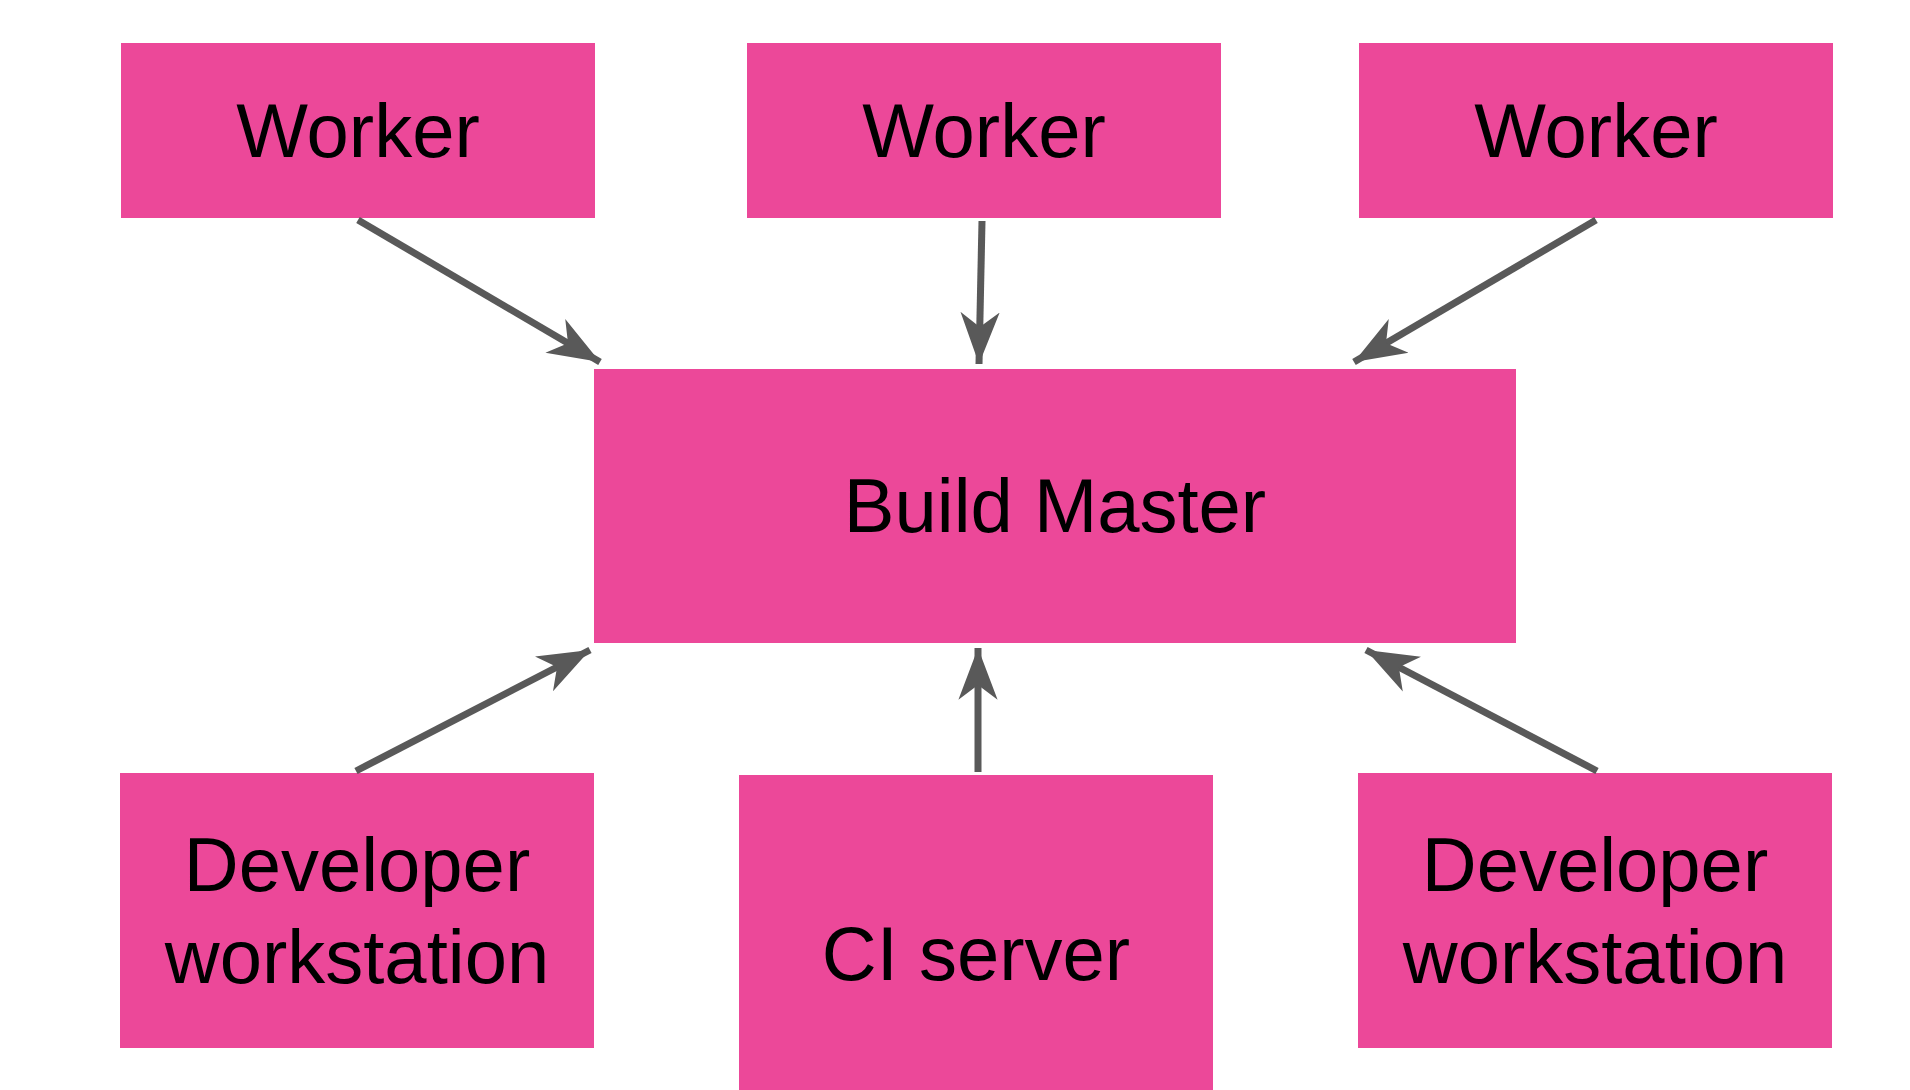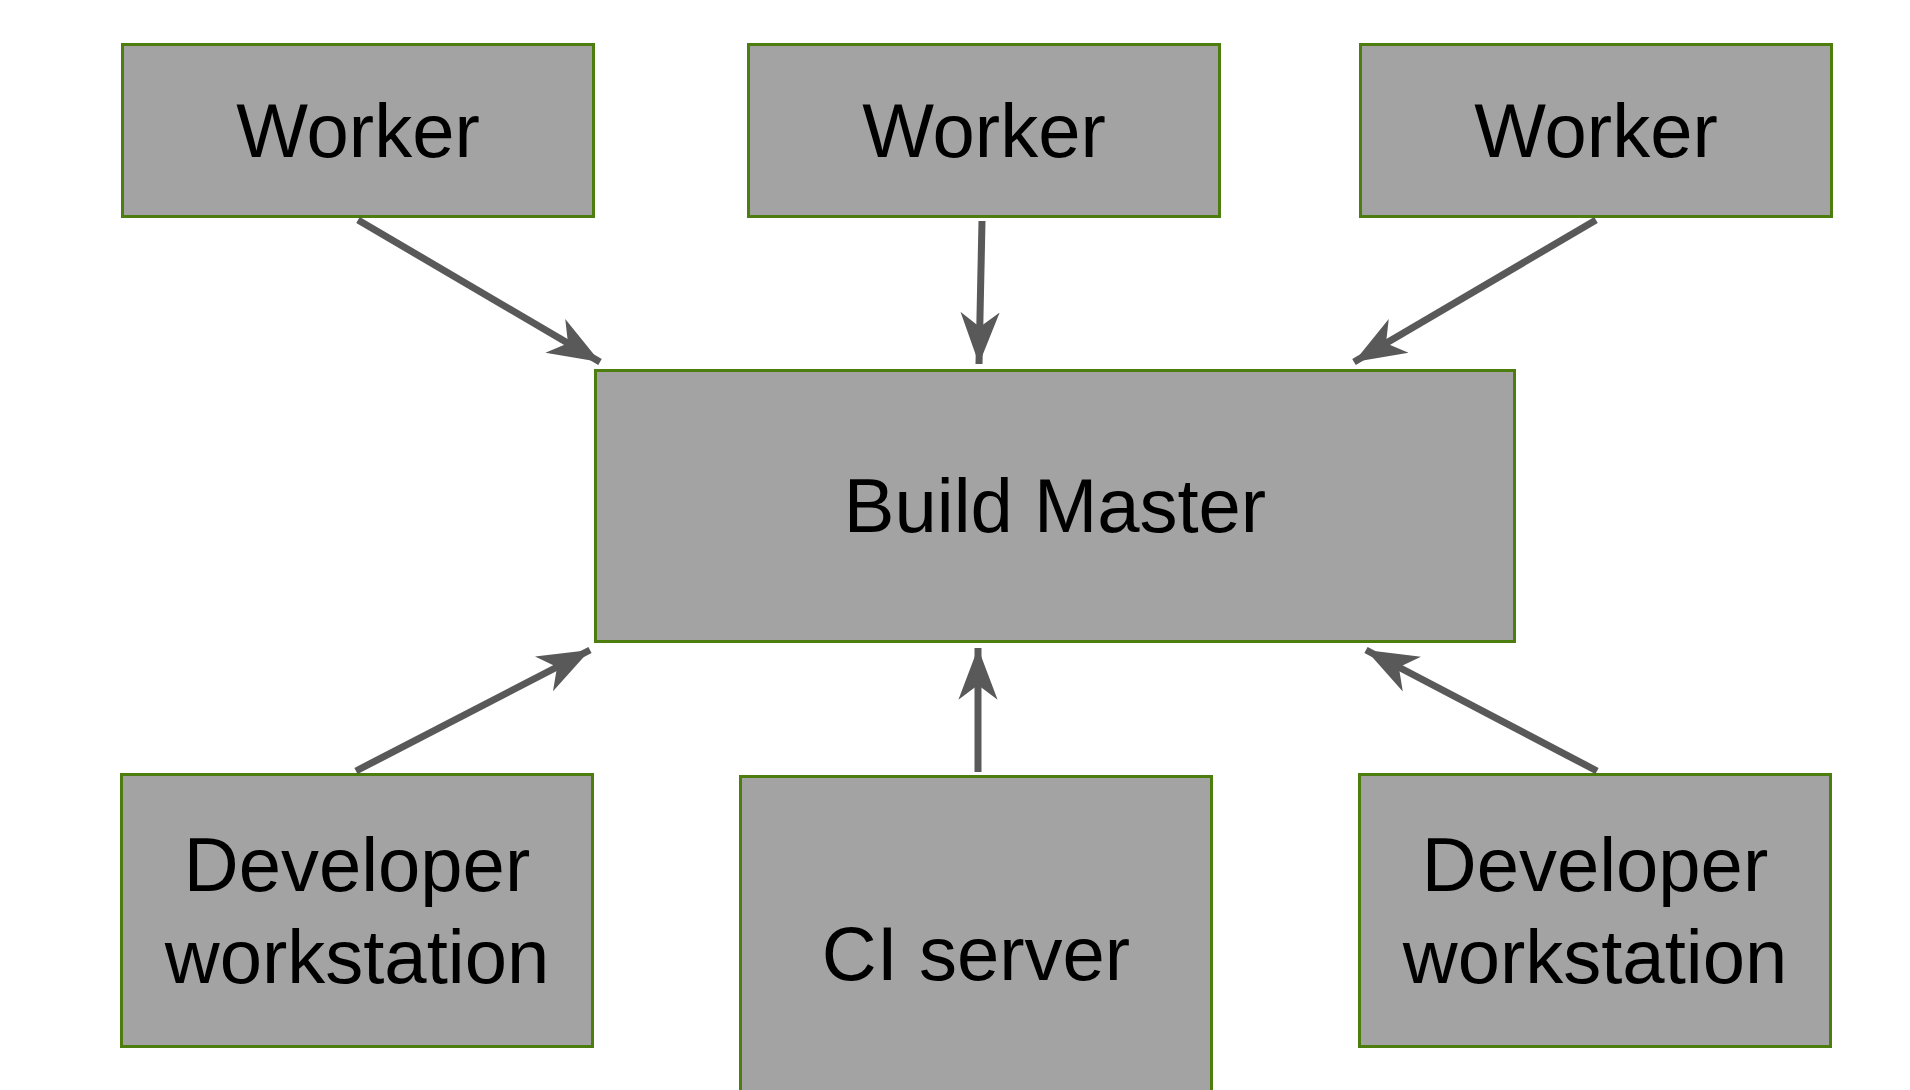--- a/index.html
+++ b/index.html
@@ -13,22 +13,22 @@
   }
   .canvas {
     position: relative;
     width: 1910px;
     height: 1090px;
     background: #ffffff;
   }
   .node {
     position: absolute;
     box-sizing: border-box;
-    background: #a3a3a3;
-    border: 3px solid #4d7c0f;
+    background: #ec4899;
+    border: 3px solid #ec4899;
     display: flex;
     align-items: center;
     justify-content: center;
     text-align: center;
     color: #000000;
     font-size: 76px;
     line-height: 1.2;
     letter-spacing: 0px;
   }
   .node .label { padding: 0 18px; }

